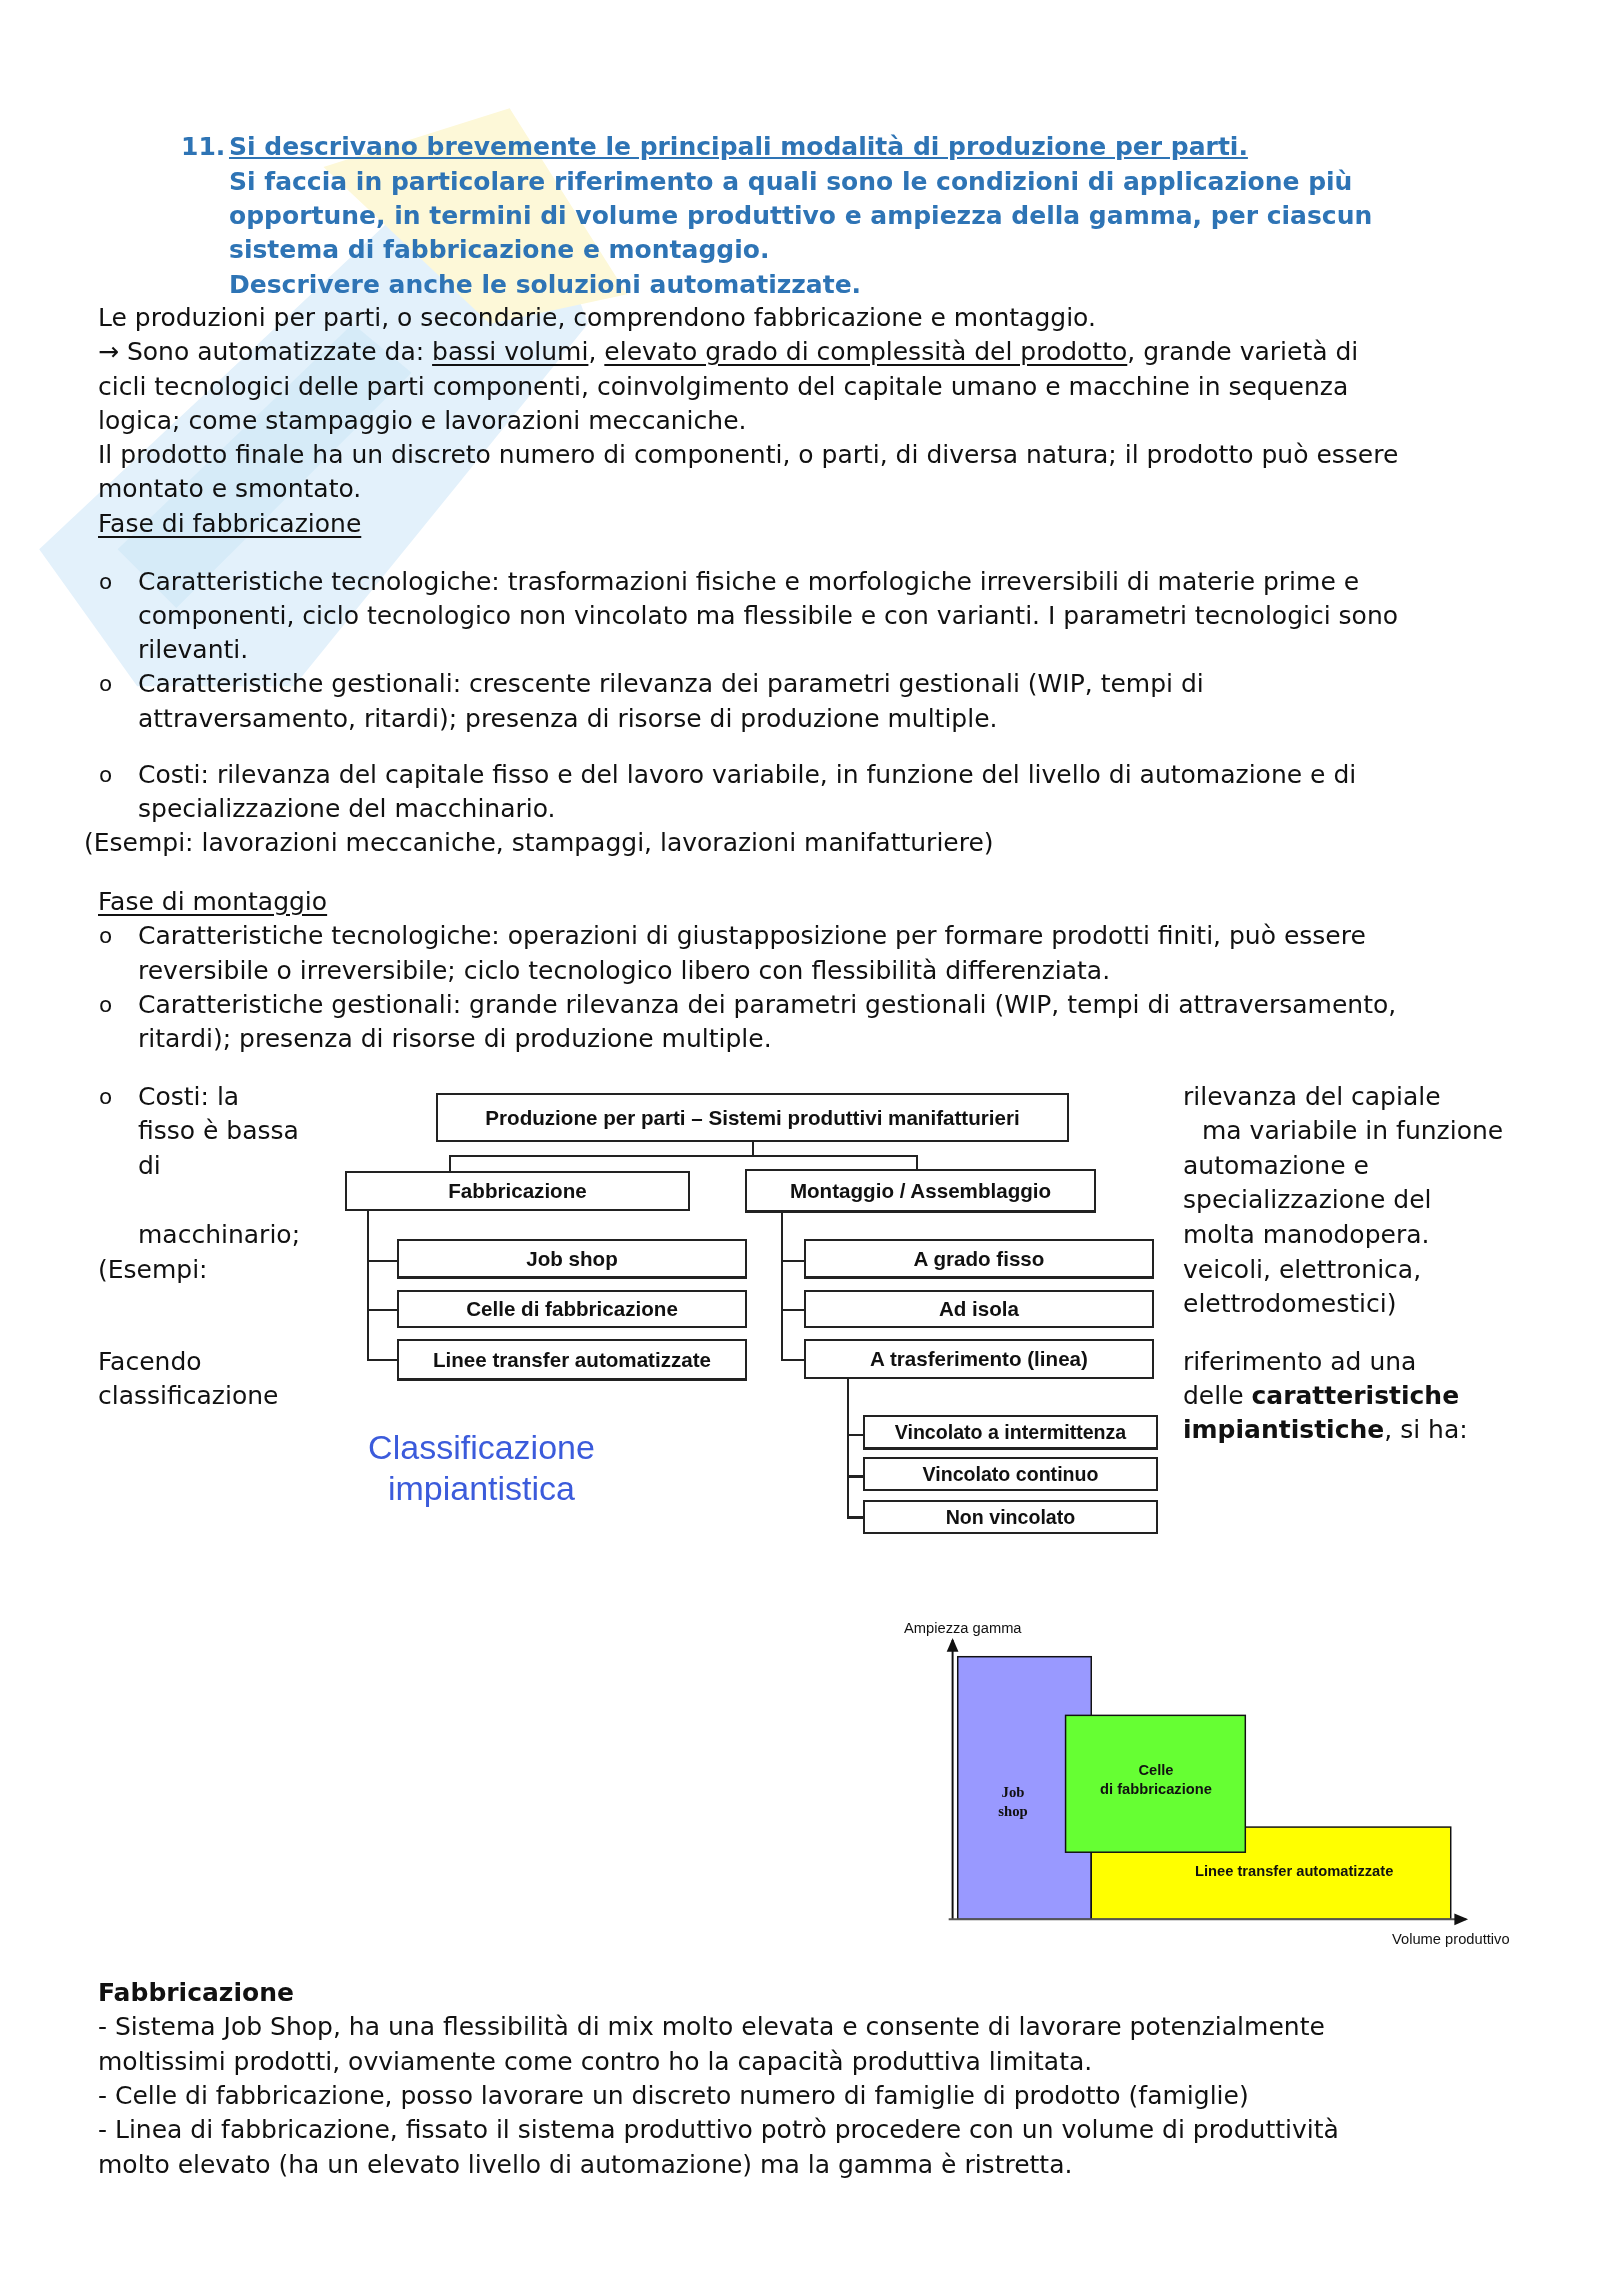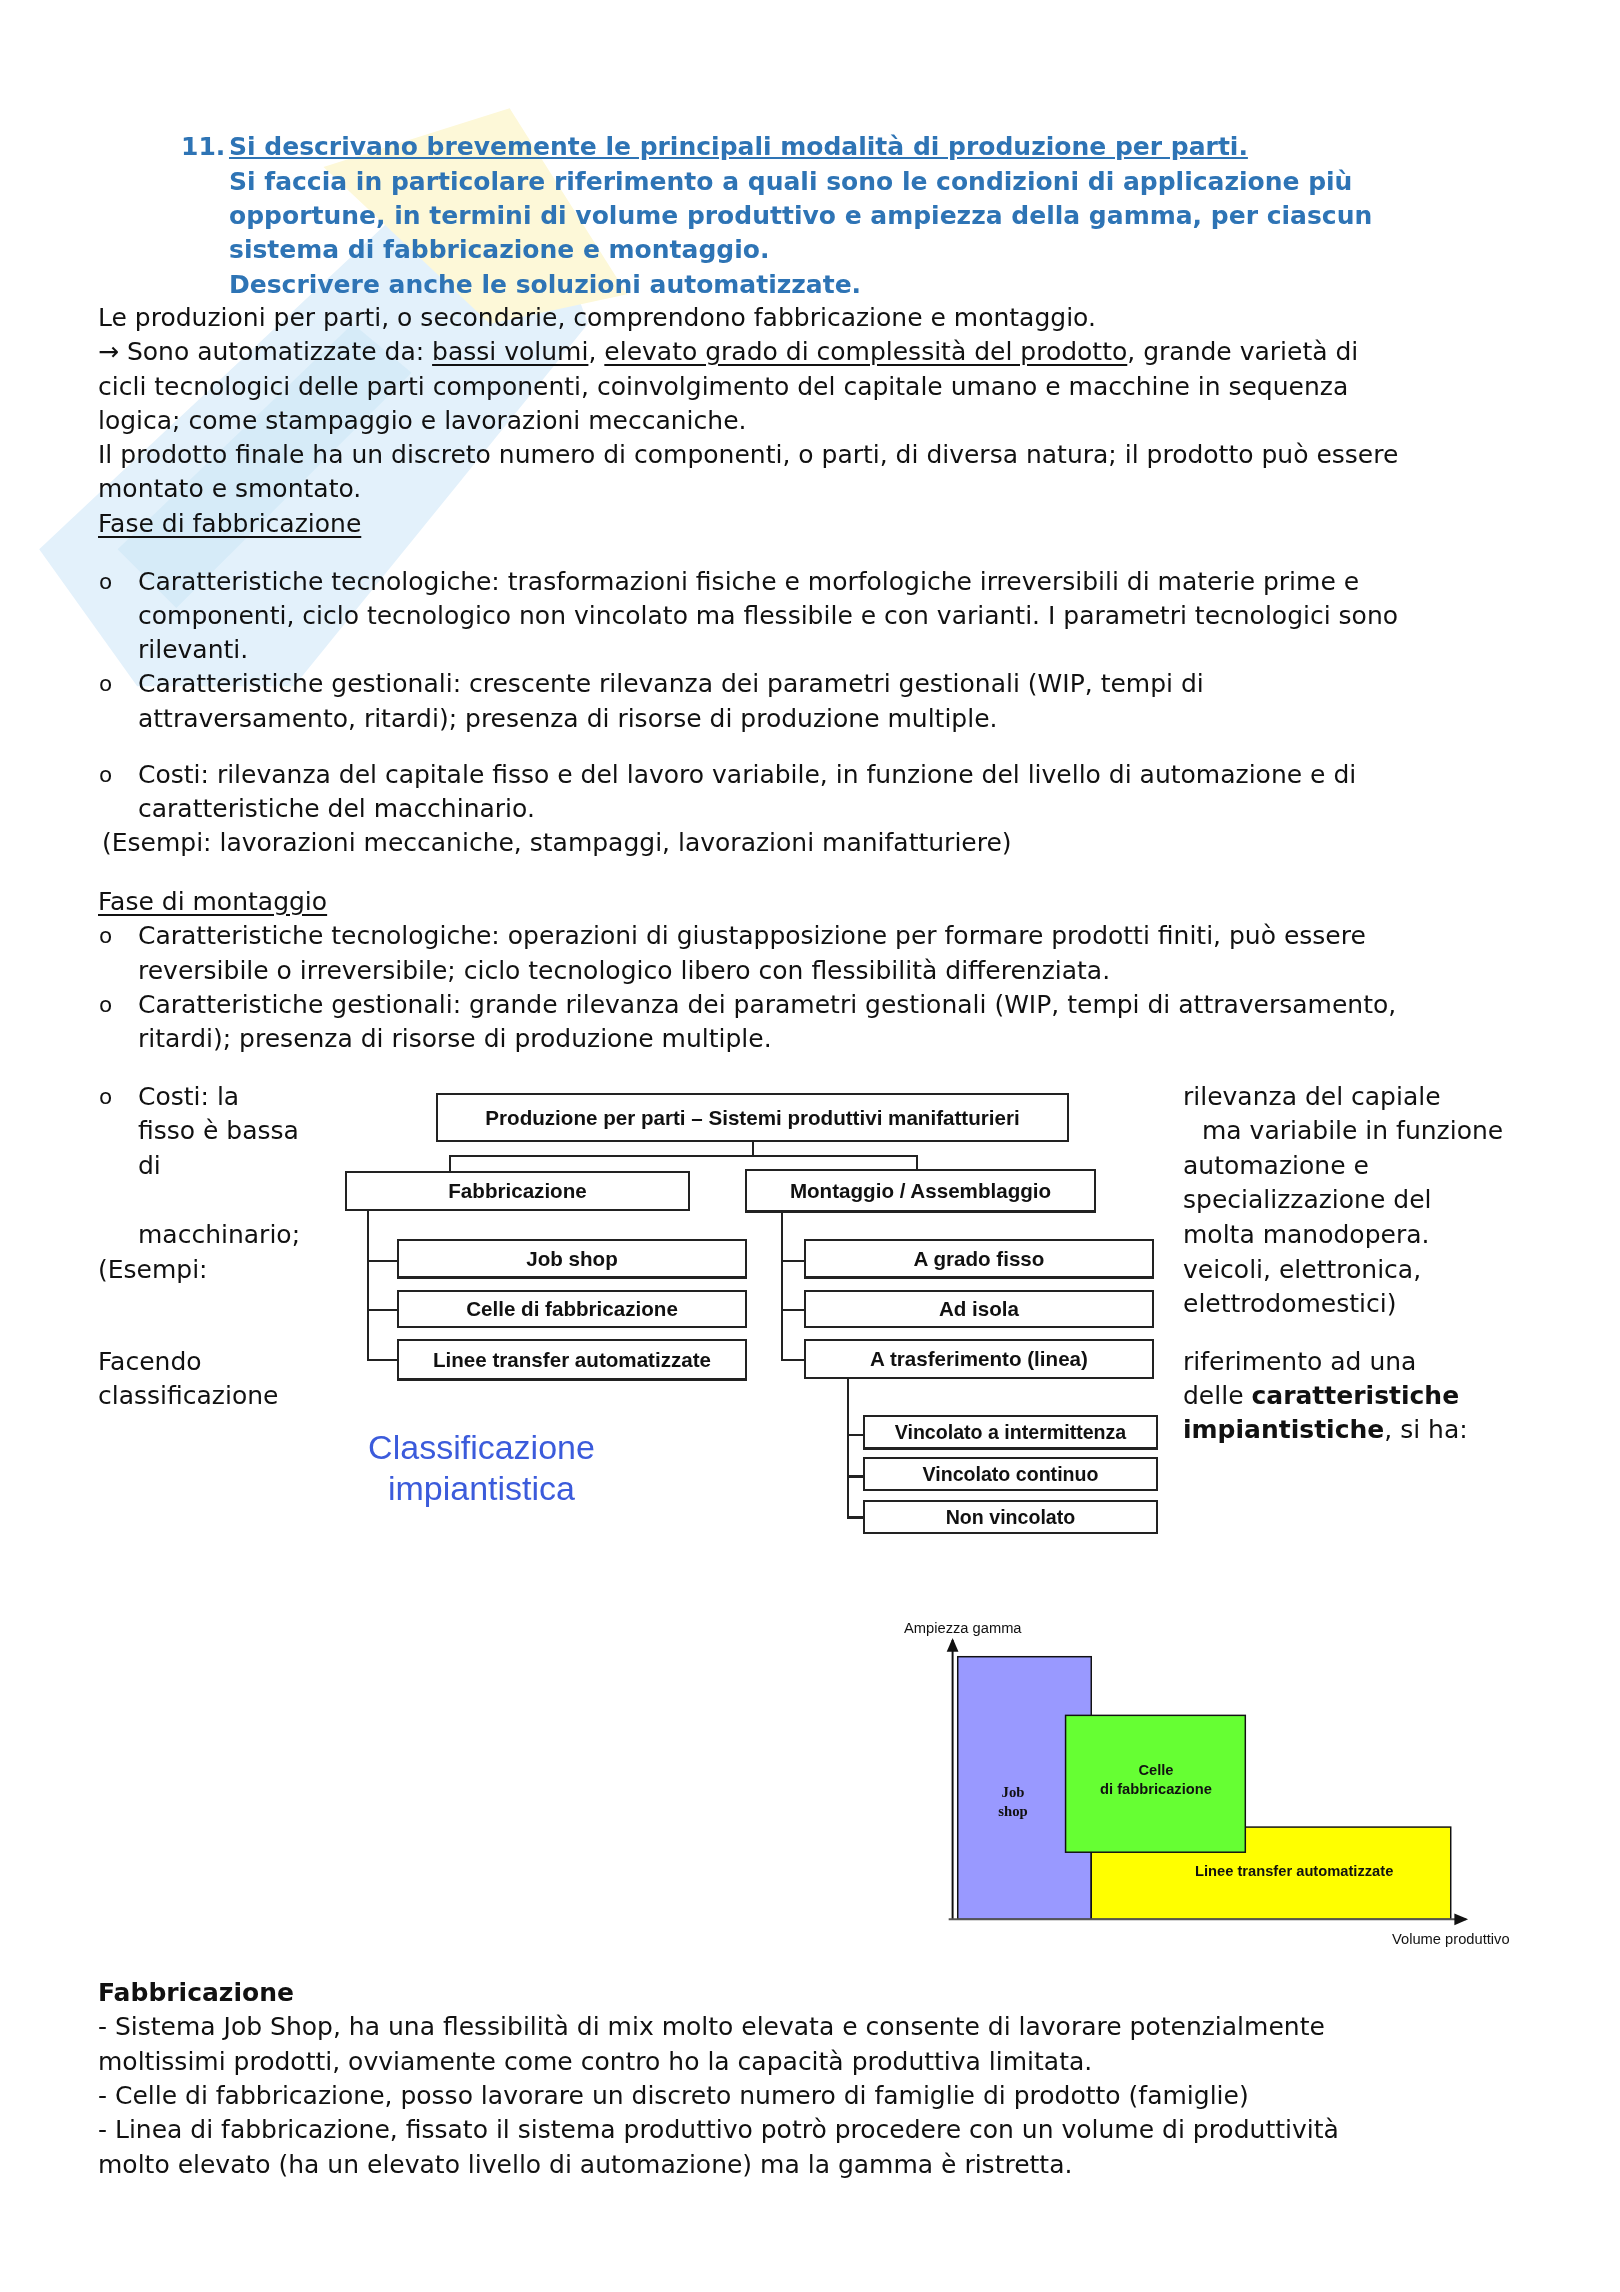--- a/index.html
+++ b/index.html
@@ -45,22 +45,22 @@
 
 <div class="bul" style="left:99px;top:565px;">o</div>
 <div class="line" style="left:138px;top:565px;">Caratteristiche tecnologiche: trasformazioni fisiche e morfologiche irreversibili di materie prime e</div>
 <div class="line" style="left:138px;top:599px;">componenti, ciclo tecnologico non vincolato ma flessibile e con varianti. I parametri tecnologici sono</div>
 <div class="line" style="left:138px;top:633px;">rilevanti.</div>
 <div class="bul" style="left:99px;top:667px;">o</div>
 <div class="line" style="left:138px;top:667px;">Caratteristiche gestionali: crescente rilevanza dei parametri gestionali (WIP, tempi di</div>
 <div class="line" style="left:138px;top:702px;">attraversamento, ritardi); presenza di risorse di produzione multiple.</div>
 <div class="bul" style="left:99px;top:758px;">o</div>
 <div class="line" style="left:138px;top:758px;">Costi: rilevanza del capitale fisso e del lavoro variabile, in funzione del livello di automazione e di</div>
-<div class="line" style="left:138px;top:792px;">caratteristiche del macchinario.</div>
-<div class="line" style="left:102px;top:826px;">(Esempi: lavorazioni meccaniche, stampaggi, lavorazioni manifatturiere)</div>
+<div class="line" style="left:138px;top:792px;">specializzazione del macchinario.</div>
+<div class="line" style="left:84px;top:826px;">(Esempi: lavorazioni meccaniche, stampaggi, lavorazioni manifatturiere)</div>
 
 <div class="line u" style="left:98px;top:885px;">Fase di montaggio</div>
 <div class="bul" style="left:99px;top:919px;">o</div>
 <div class="line" style="left:138px;top:919px;">Caratteristiche tecnologiche: operazioni di giustapposizione per formare prodotti finiti, può essere</div>
 <div class="line" style="left:138px;top:954px;">reversibile o irreversibile; ciclo tecnologico libero con flessibilità differenziata.</div>
 <div class="bul" style="left:99px;top:988px;">o</div>
 <div class="line" style="left:138px;top:988px;">Caratteristiche gestionali: grande rilevanza dei parametri gestionali (WIP, tempi di attraversamento,</div>
 <div class="line" style="left:138px;top:1022px;">ritardi); presenza di risorse di produzione multiple.</div>
 
 <div class="bul" style="left:99px;top:1080px;">o</div>

